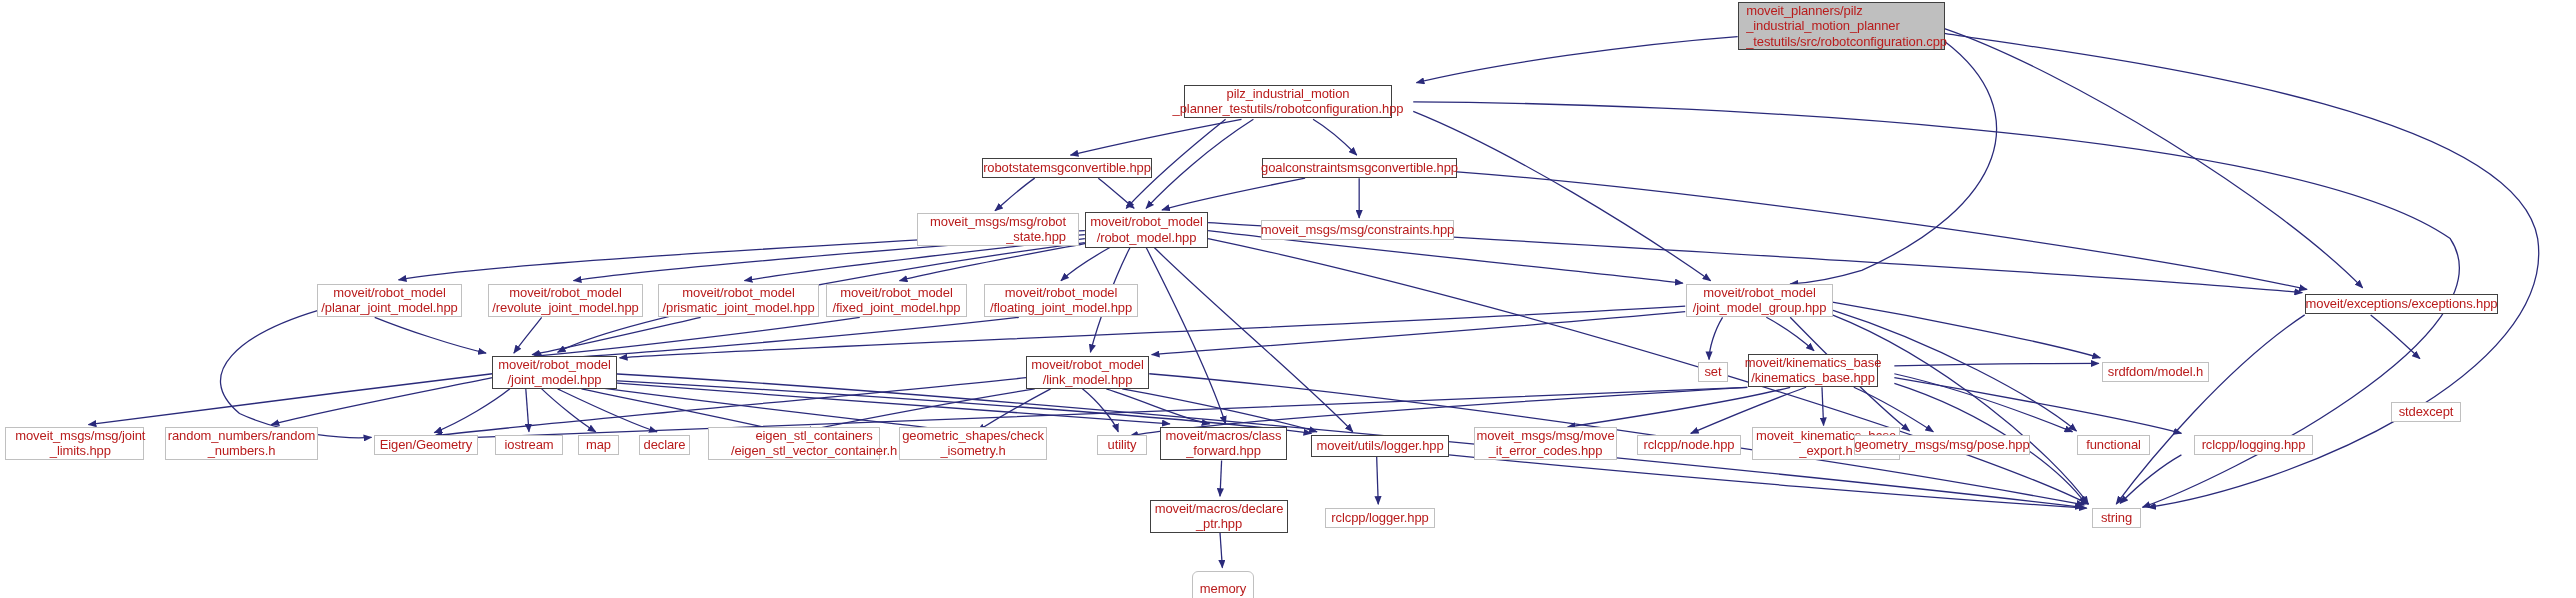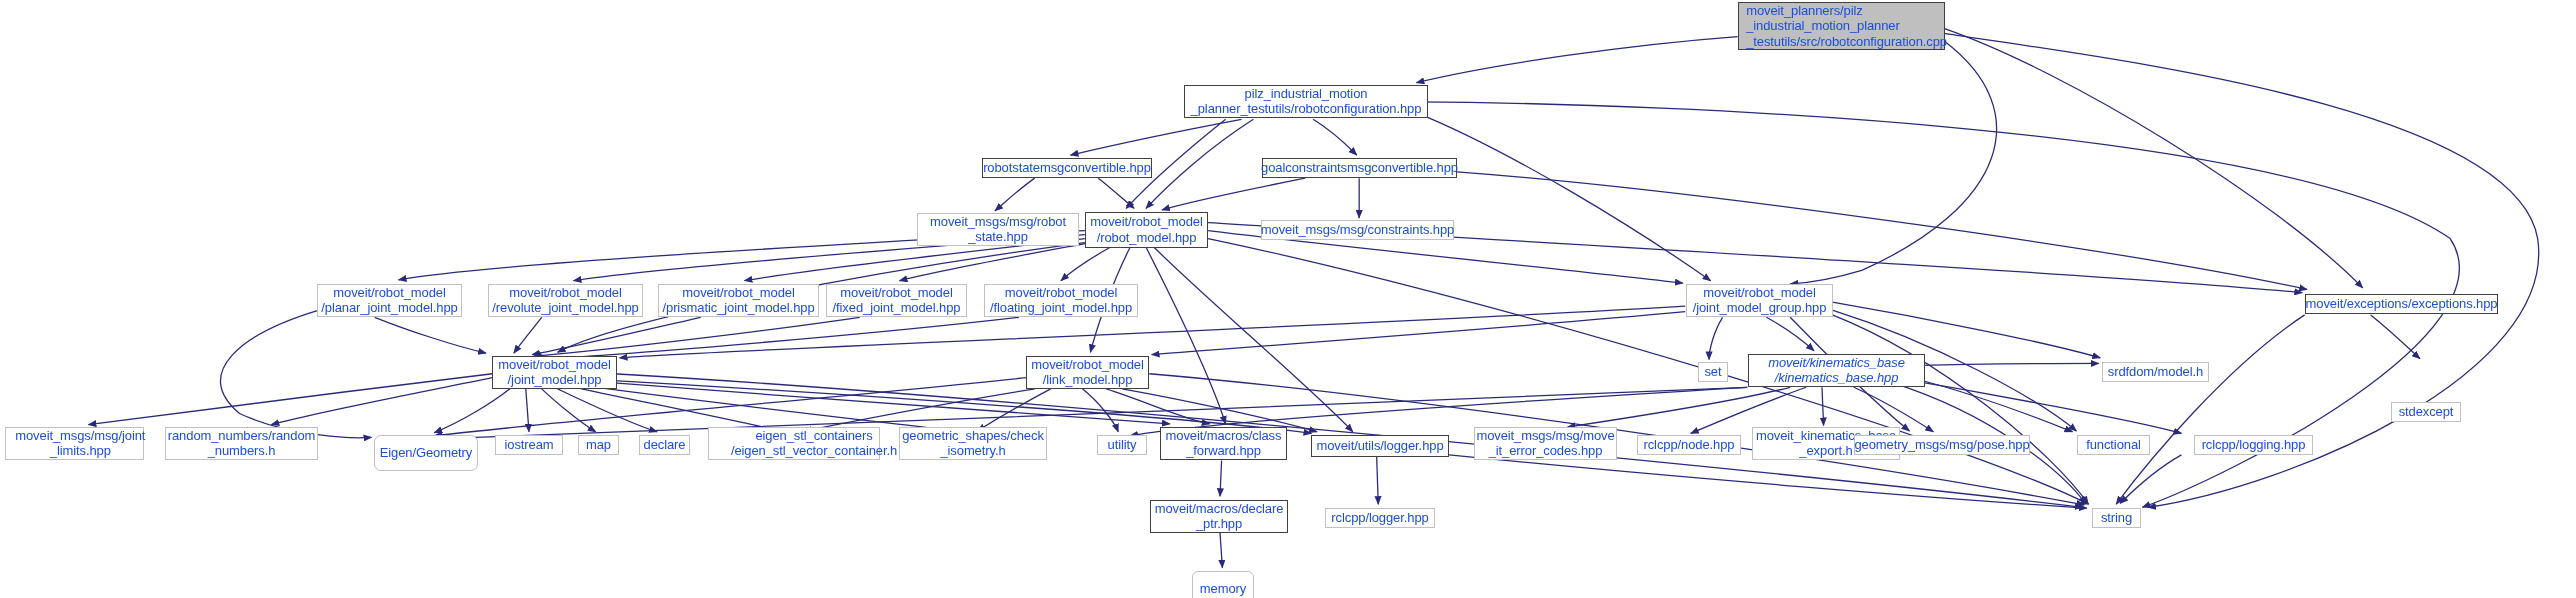--- a/index.html
+++ b/index.html
@@ -24,21 +24,21 @@
   }
   .node {
     position: absolute;
     box-sizing: border-box;
     display: flex;
     align-items: center;
     justify-content: center;
     text-align: center;
     background: #ffffff;
     border: 0.8px solid #c0c0c0;
-    color: #1d4ed8;
+    color: #b91c1c;
     font-size: 13px;
     line-height: 1.18;
     white-space: pre-line;
     padding: 0.8px 4px 1.6px 4px;
     letter-spacing: -0.1px;
   }
   .node.strong {
     border: 1.6px solid #404040;
   }
   .node.root {
@@ -135,25 +135,25 @@
         <path d="M 1821,572 C 2100,600 2450,628 2623,639" fill="none" stroke="#2a2a7a" stroke-width="1.6" marker-end="url(#arrow)"></path>
         <path d="M 1533,670 L 1536,714" fill="none" stroke="#2a2a7a" stroke-width="1.6" marker-end="url(#arrow)"></path>
         <path d="M 2742,572 C 2710,590 2680,618 2665,633" fill="none" stroke="#2a2a7a" stroke-width="1.6" marker-end="url(#arrow)"></path>
         <path d="M 2444,52 C 2560,140 2520,260 2340,340 C 2300,352 2270,356 2250,357" fill="none" stroke="#2a2a7a" stroke-width="1.6" marker-end="url(#arrow)"></path>
       </g>
   </svg>
   <div id="nodes">
       <div class="node root" style="left: 1738px; top: 2.4px; width: 207px; height: 48px;"><span>moveit_planners/pilz
 _industrial_motion_planner
 _testutils/src/robotconfiguration.cpp</span></div>
-      <div class="node strong" style="left: 1184px; top: 85px; width: 244px; height: 33px;"><span>pilz_industrial_motion
+      <div class="node strong" style="left: 1184px; top: 85px; width: 208px; height: 33px;"><span>pilz_industrial_motion
 _planner_testutils/robotconfiguration.hpp</span></div>
       <div class="node strong" style="left: 982px; top: 158px; width: 170px; height: 20px;"><span>robotstatemsgconvertible.hpp</span></div>
       <div class="node strong" style="left: 1262px; top: 158px; width: 195px; height: 20px;"><span>goalconstraintsmsgconvertible.hpp</span></div>
-      <div class="node" style="left: 917px; top: 213px; width: 162px; height: 33px;"><span>moveit_msgs/msg/robot
+      <div class="node" style="left: 917px; top: 213px; width: 162px; height: 33px; text-align: right;"><span>moveit_msgs/msg/robot
 _state.hpp</span></div>
       <div class="node strong" style="left: 1085px; top: 212px; width: 123px; height: 36px;"><span>moveit/robot_model
 /robot_model.hpp</span></div>
       <div class="node" style="left: 1261px; top: 220px; width: 193px; height: 20px;"><span>moveit_msgs/msg/constraints.hpp</span></div>
       <div class="node" style="left: 317px; top: 284px; width: 145px; height: 33px;"><span>moveit/robot_model
 /planar_joint_model.hpp</span></div>
       <div class="node" style="left: 488px; top: 284px; width: 155px; height: 33px;"><span>moveit/robot_model
 /revolute_joint_model.hpp</span></div>
       <div class="node" style="left: 658px; top: 284px; width: 161px; height: 33px;"><span>moveit/robot_model
 /prismatic_joint_model.hpp</span></div>
@@ -162,29 +162,29 @@
       <div class="node" style="left: 984px; top: 284px; width: 154px; height: 33px;"><span>moveit/robot_model
 /floating_joint_model.hpp</span></div>
       <div class="node" style="left: 1686px; top: 284px; width: 147px; height: 33px;"><span>moveit/robot_model
 /joint_model_group.hpp</span></div>
       <div class="node strong" style="left: 2305px; top: 294px; width: 193px; height: 20px;"><span>moveit/exceptions/exceptions.hpp</span></div>
       <div class="node strong" style="left: 492px; top: 356px; width: 125px; height: 33px;"><span>moveit/robot_model
 /joint_model.hpp</span></div>
       <div class="node strong" style="left: 1026px; top: 356px; width: 123px; height: 33px;"><span>moveit/robot_model
 /link_model.hpp</span></div>
       <div class="node" style="left: 1698px; top: 362px; width: 30px; height: 20px;"><span>set</span></div>
-      <div class="node strong" style="left: 1748px; top: 354px; width: 177px; height: 33px; font-style: italic;"><span>moveit/kinematics_base
+      <div class="node strong" style="left: 1748px; top: 354px; width: 130px; height: 33px;"><span>moveit/kinematics_base
 /kinematics_base.hpp</span></div>
       <div class="node" style="left: 2102px; top: 362px; width: 107px; height: 20px;"><span>srdfdom/model.h</span></div>
       <div class="node" style="left: 2391px; top: 362px; width: 70px; height: 20px; margin-top: 40px;"><span>stdexcept</span></div>
       <div class="node" style="left: 4.8px; top: 427px; width: 139px; height: 33px; padding-left: 16px;"><span>moveit_msgs/msg/joint
 _limits.hpp</span></div>
       <div class="node" style="left: 165px; top: 427px; width: 153px; height: 33px;"><span>random_numbers/random
 _numbers.h</span></div>
-      <div class="node" style="left: 374px; top: 435px; width: 104px; height: 36px; border-radius: 7px;"><span>Eigen/Geometry</span></div>
+      <div class="node" style="left: 374px; top: 435px; width: 104px; height: 20px;"><span>Eigen/Geometry</span></div>
       <div class="node" style="left: 495px; top: 435px; width: 68px; height: 20px;"><span>iostream</span></div>
       <div class="node" style="left: 578px; top: 435px; width: 41px; height: 20px;"><span>map</span></div>
       <div class="node" style="left: 639px; top: 435px; width: 51px; height: 20px;"><span>declare</span></div>
       <div class="node" style="left: 708px; top: 427px; width: 172px; height: 33px; padding-left: 44px;"><span>eigen_stl_containers
 /eigen_stl_vector_container.h</span></div>
       <div class="node" style="left: 899px; top: 427px; width: 148px; height: 33px;"><span>geometric_shapes/check
 _isometry.h</span></div>
       <div class="node" style="left: 1097px; top: 435px; width: 50px; height: 20px;"><span>utility</span></div>
       <div class="node strong" style="left: 1160px; top: 427px; width: 127px; height: 33px;"><span>moveit/macros/class
 _forward.hpp</span></div>

